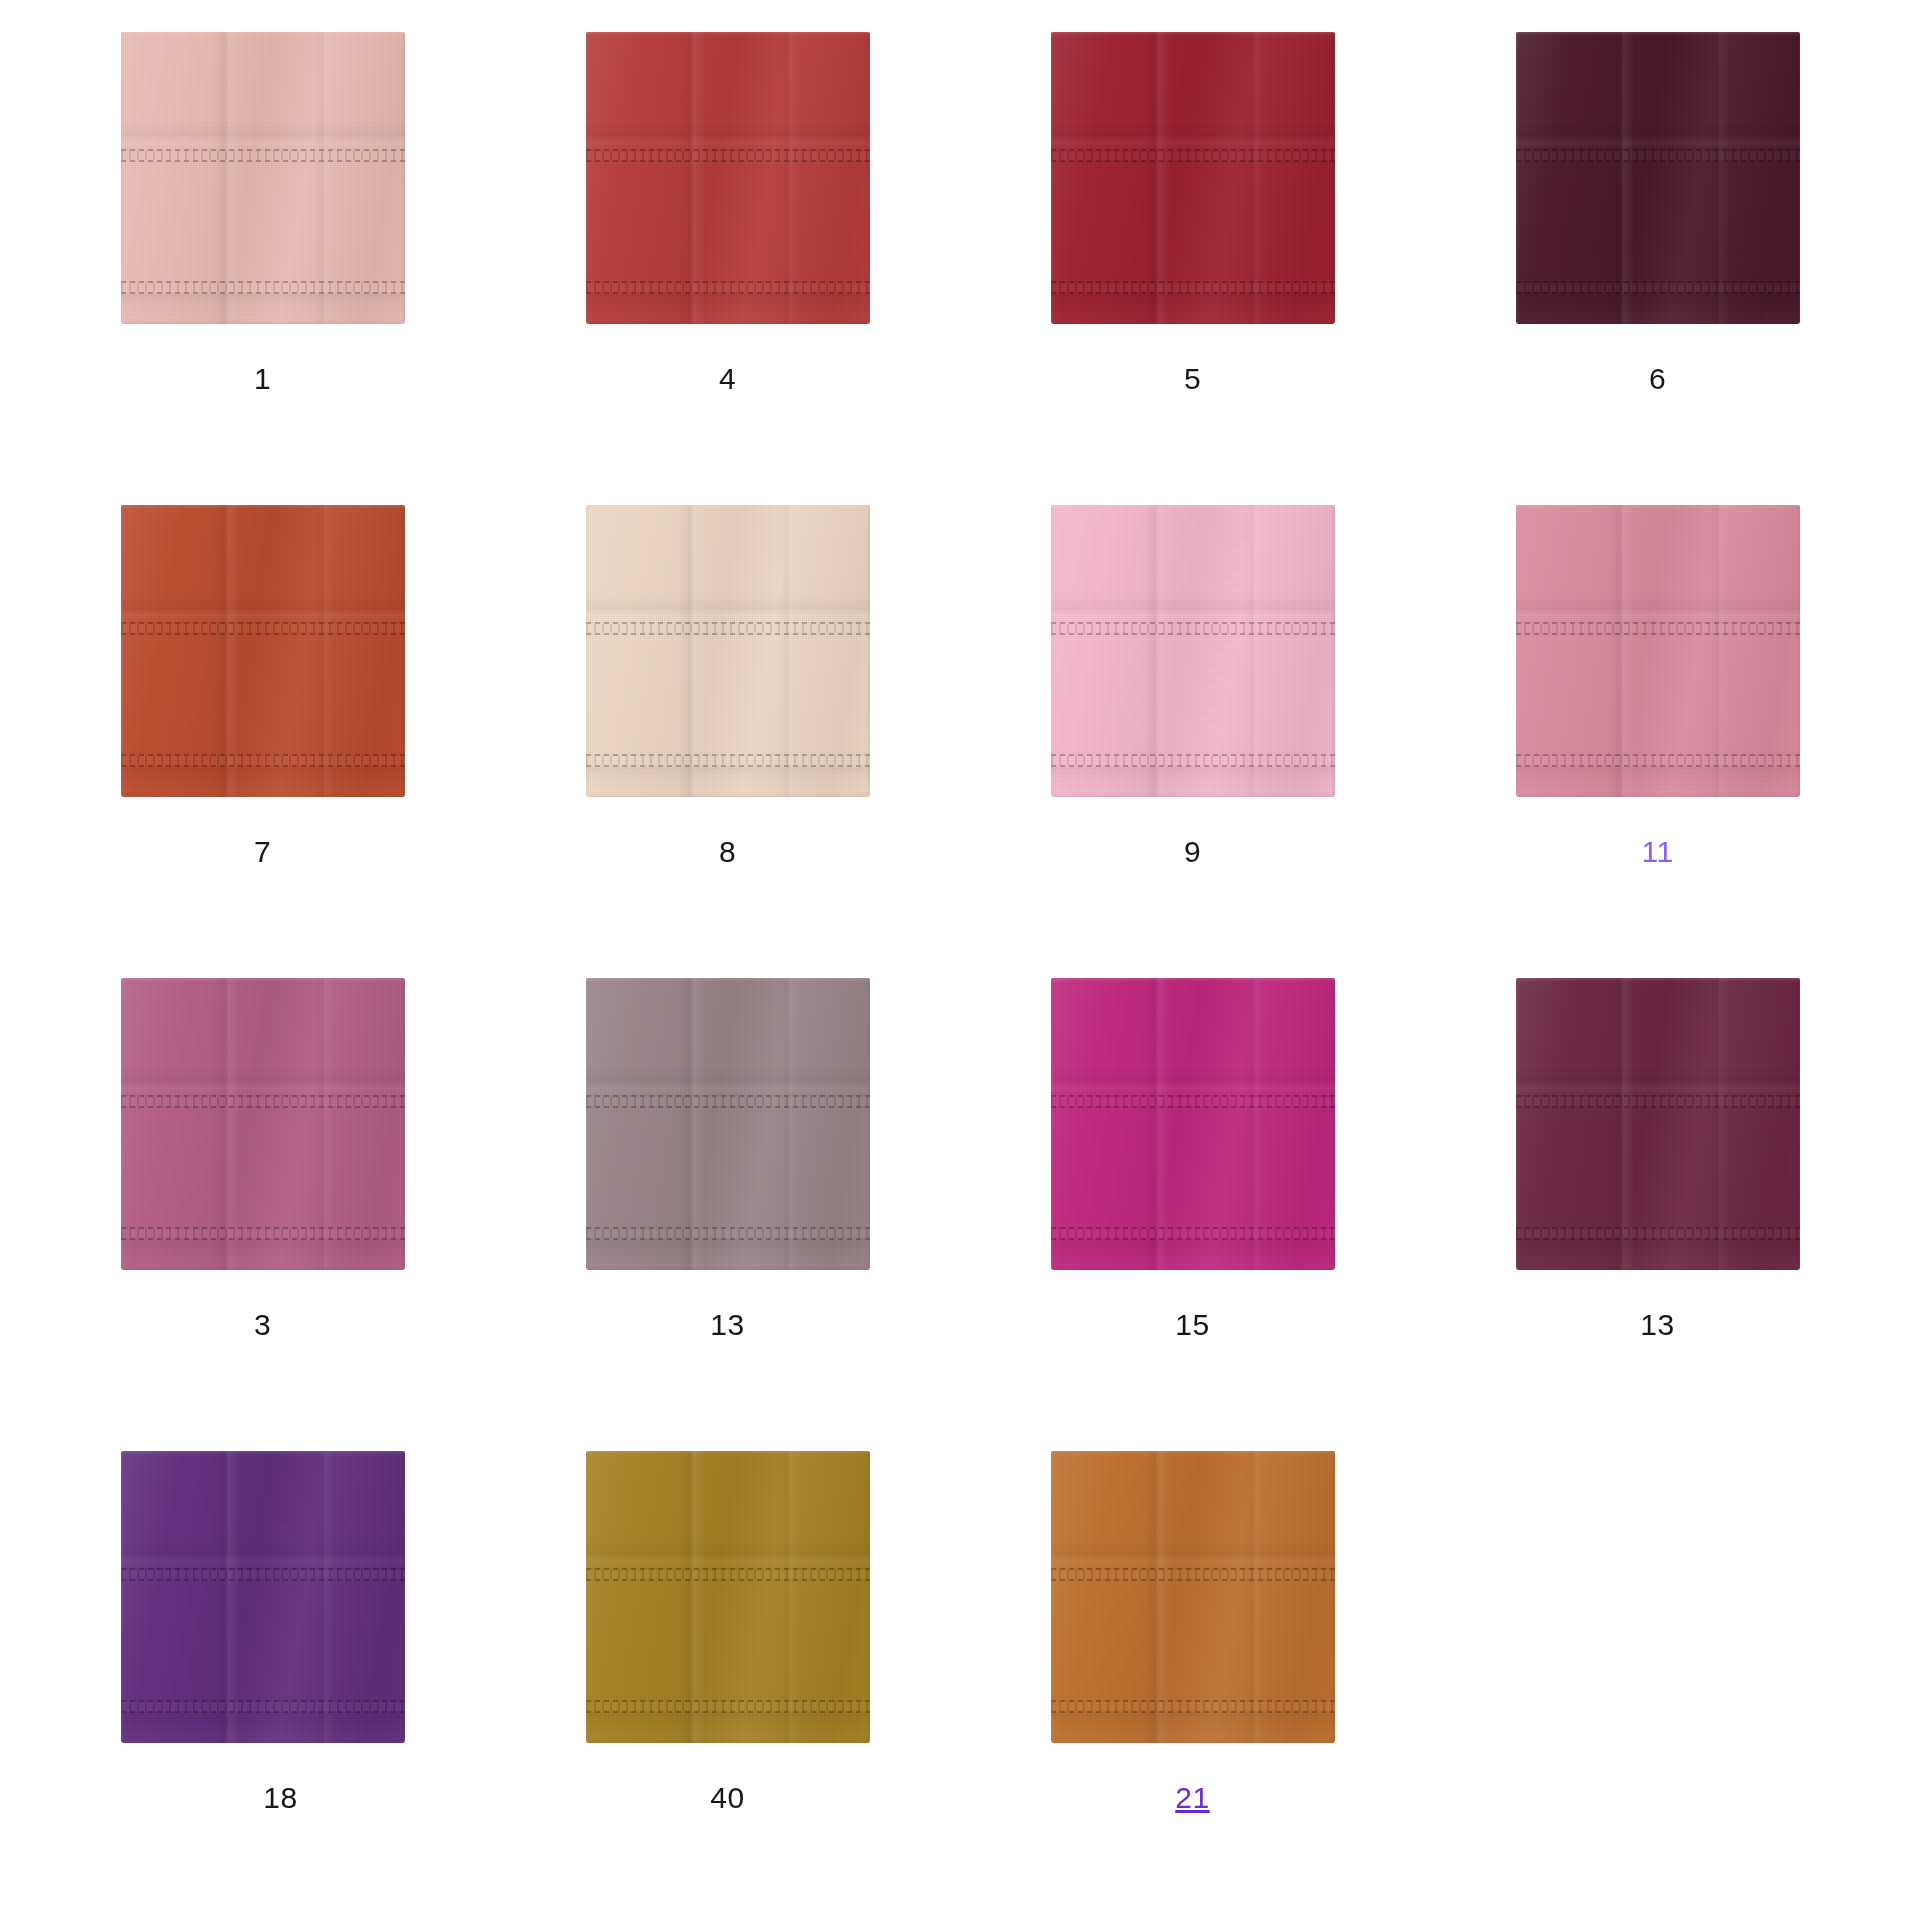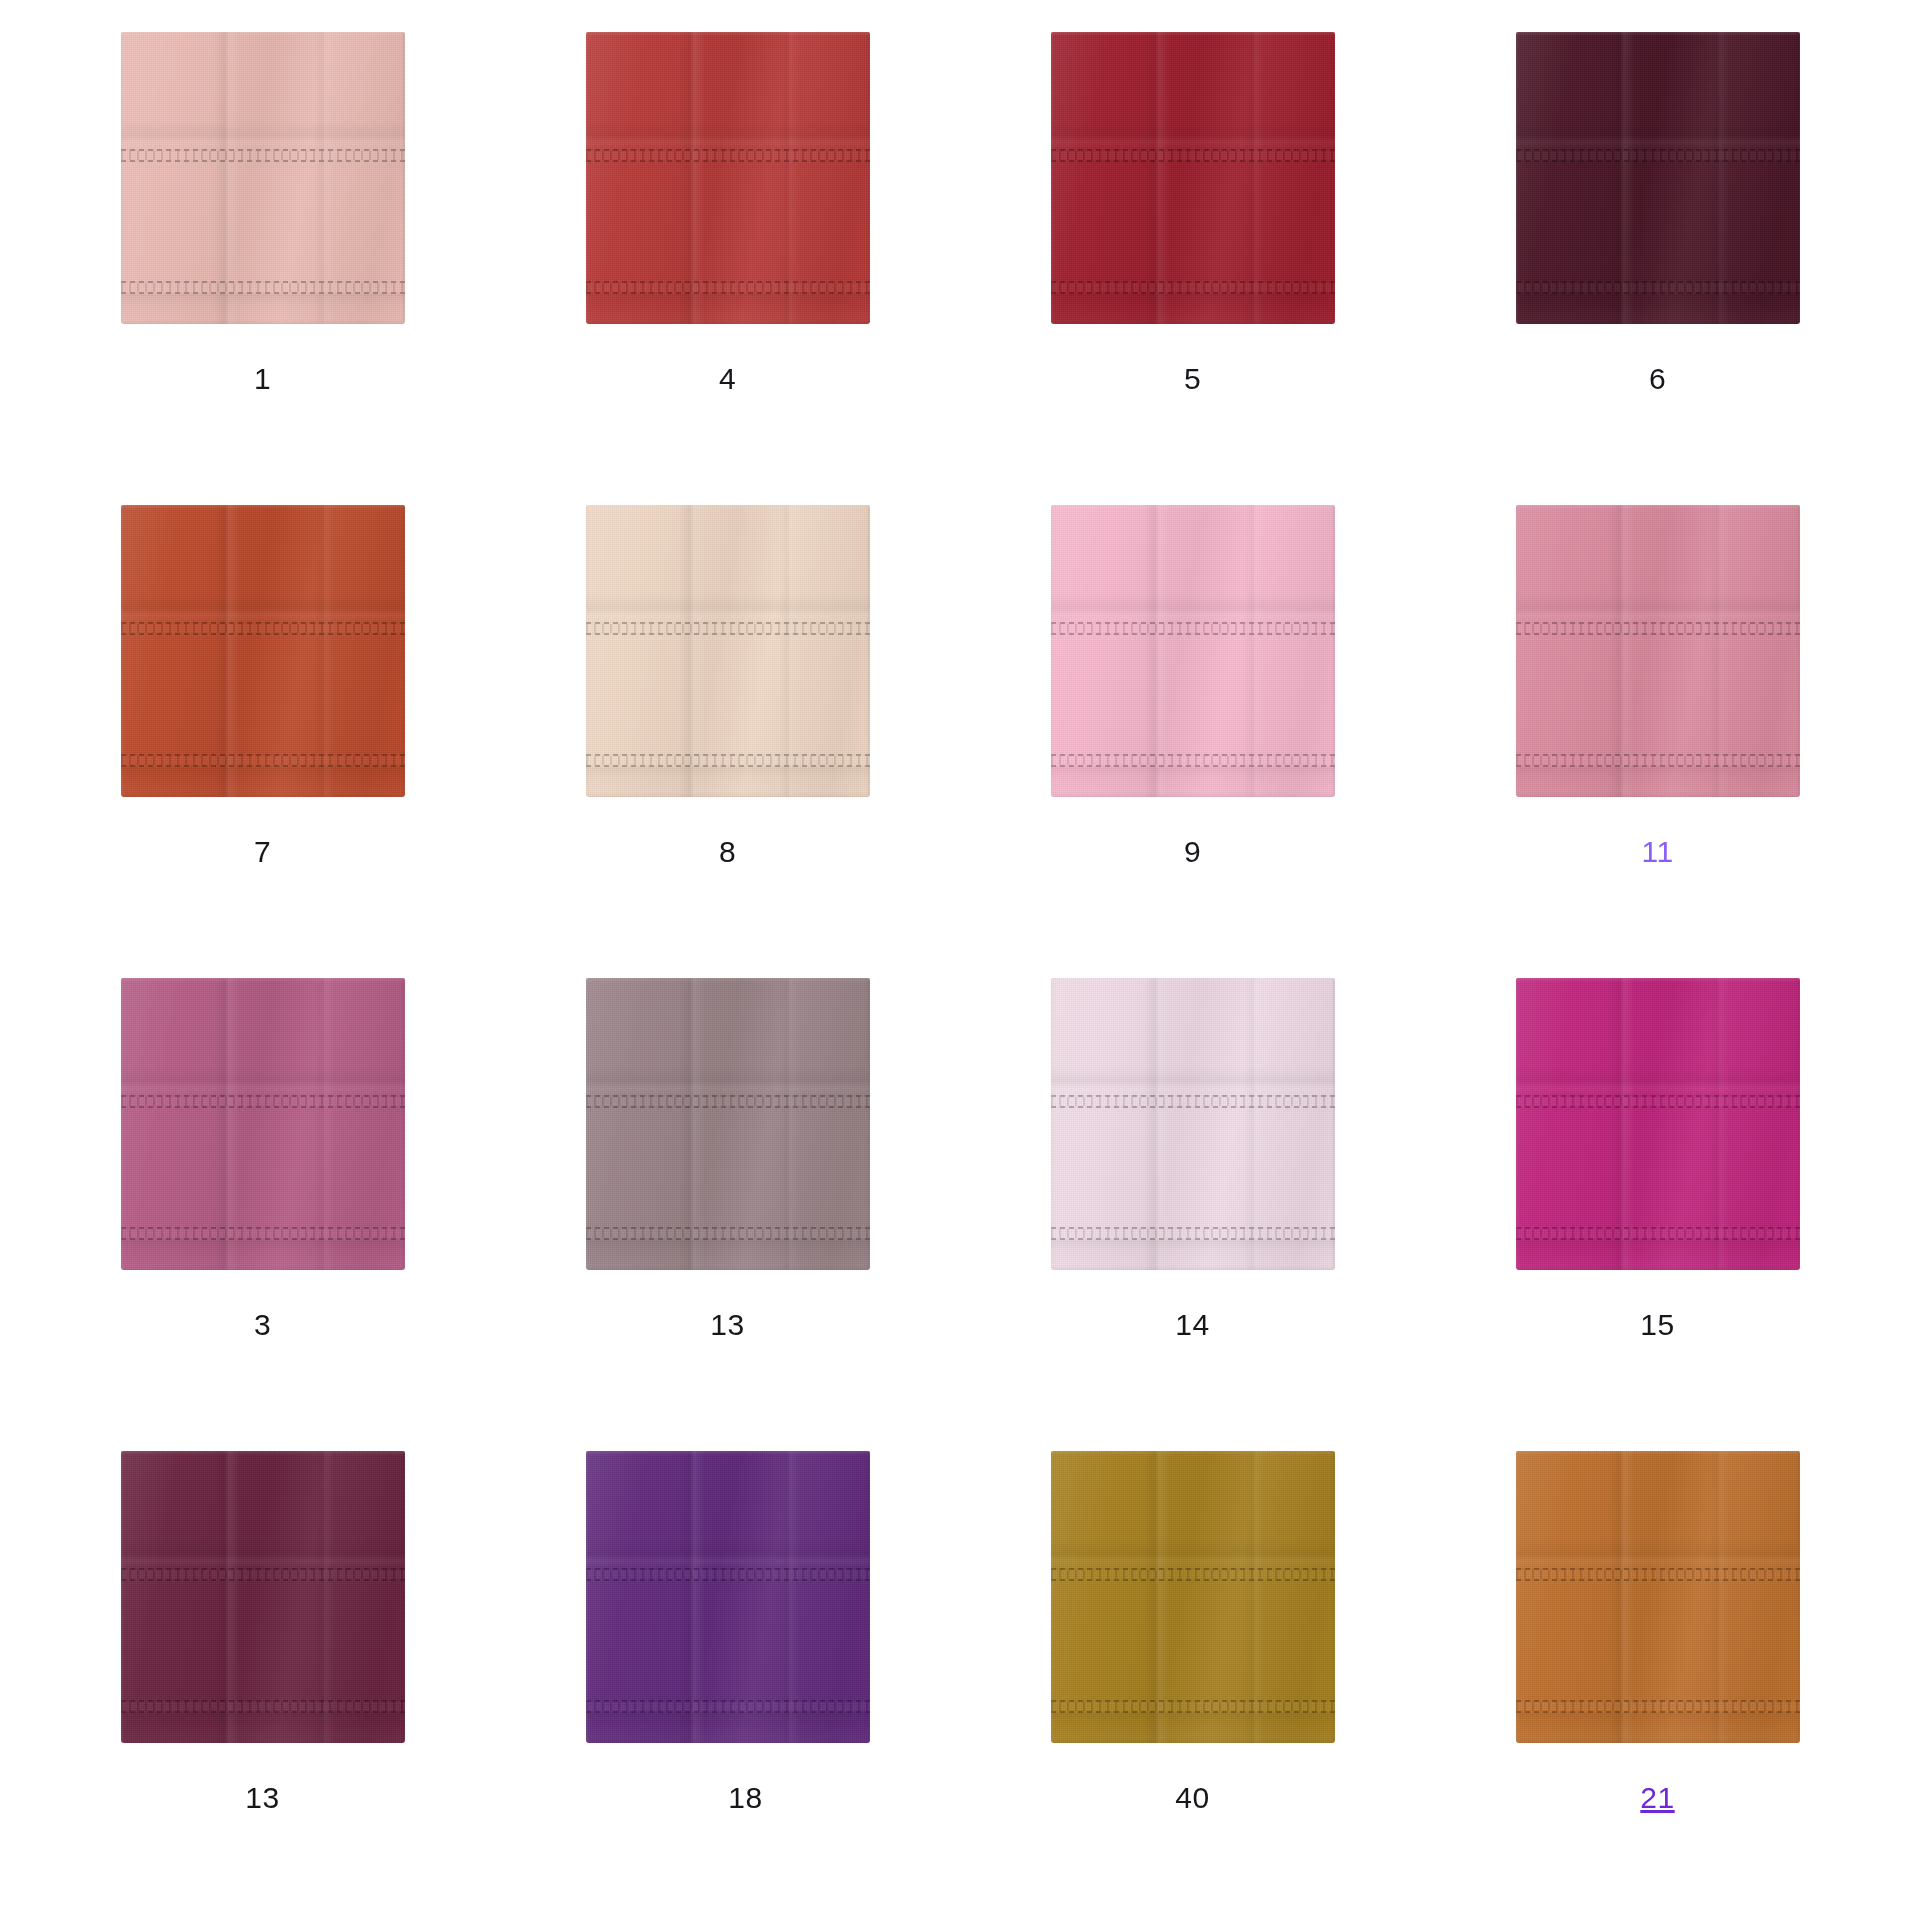--- a/index.html
+++ b/index.html
@@ -394,41 +394,20 @@
           <div class="rule top"></div>
           <div class="band"></div>
           <div class="rule bottom"></div>
         </div>
         <div class="edge-soften"></div>
       </div>
       <div class="swatch-label" style="color: rgb(23, 22, 26);">13</div>
     </div>
     <div class="swatch-cell">
       <div class="fabric">
-        <div class="cloth" style="background-color: rgb(242, 221, 232);"></div>
-        <div class="fold-h"></div>
-        <div class="fold-v"></div>
-        <div class="fold-v second"></div>
-        <div class="hemstitch upper">
-          <div class="rule top"></div>
-          <div class="band"></div>
-          <div class="rule bottom"></div>
-        </div>
-        <div class="hem-band"></div>
-        <div class="hemstitch lower">
-          <div class="rule top"></div>
-          <div class="band"></div>
-          <div class="rule bottom"></div>
-        </div>
-        <div class="edge-soften"></div>
-      </div>
-      <div class="swatch-label" style="color: rgb(23, 22, 26);">14</div>
-    </div>
-    <div class="swatch-cell">
-      <div class="fabric">
         <div class="cloth" style="background-color: rgb(194, 36, 126);"></div>
         <div class="fold-h"></div>
         <div class="fold-v"></div>
         <div class="fold-v second"></div>
         <div class="hemstitch upper">
           <div class="rule top"></div>
           <div class="band"></div>
           <div class="rule bottom"></div>
         </div>
         <div class="hem-band"></div>

